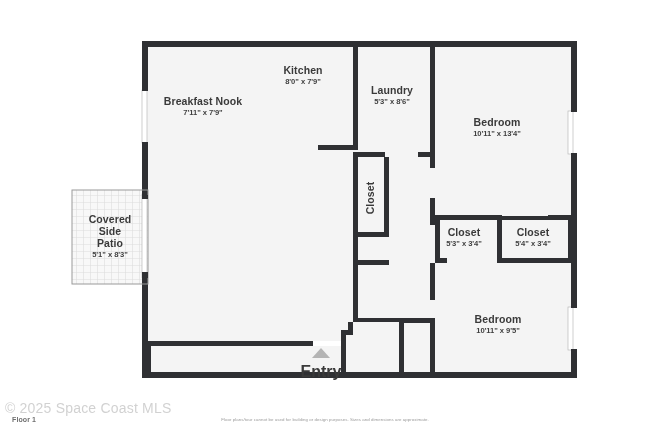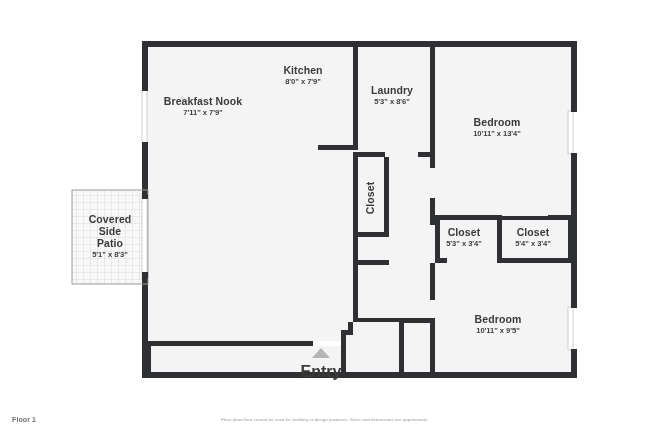--- a/index.html
+++ b/index.html
@@ -281,17 +281,18 @@
 Patio</span>
     <span class="rdim">5'1" x 8'3"</span>
   </div>
 
   <div class="entry-arrow" style="left:321px; top:348px;"></div>
   <div class="entry-label" style="left:321px; top:372px;">Entry</div>
 
 </div>
 
 <div class="watermark-stack">
+  <span class="wm a">© 2025 Space Coast MLS</span>
 </div>
 
 <div class="floor-tag">Floor 1</div>
 
 <div class="disclaimer">Floor plans/tour cannot be used for building or design purposes. Sizes and dimensions are approximate.</div>
 
 </body></html>

